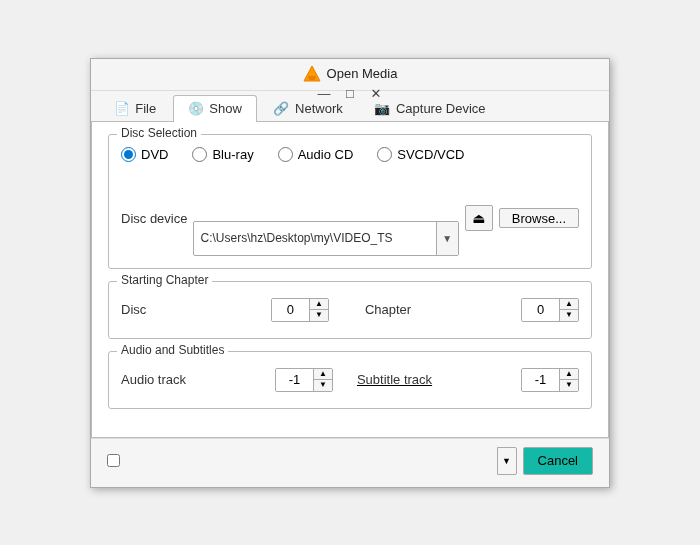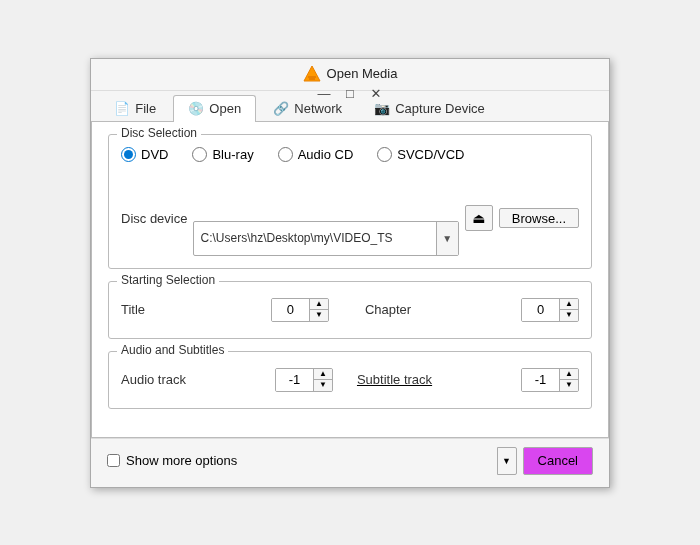--- a/index.html
+++ b/index.html
@@ -297,21 +297,21 @@
       border-radius: 0 2px 2px 0;
       cursor: pointer;
       display: flex;
       align-items: center;
       justify-content: center;
       font-size: 9px;
     }
     .cancel-btn {
       height: 28px;
       padding: 0 14px;
-      background: #d946ef;
+      background: #14b8a6;
       border: 1px solid #aaa;
       cursor: pointer;
       font-size: 13px;
       border-radius: 2px;
       margin-left: 6px;
     }
 
     .vlc-icon {
       width: 18px;
       height: 18px;
@@ -344,21 +344,21 @@
     </div>
   </div>
 
   <div class="tabs">
     <div class="tab">
       <span>📄</span>
       <span>File</span>
     </div>
     <div class="tab active">
       <span>💿</span>
-      <span>Open</span>
+      <span>Show</span>
     </div>
     <div class="tab">
       <span>🔗</span>
       <span>Network</span>
     </div>
     <div class="tab">
       <span>📷</span>
       <span>Capture Device</span>
     </div>
   </div>
@@ -393,25 +393,25 @@
         <div class="disc-device-combo">
           <input class="disc-device-input" type="text" value="C:\Users\hz\Desktop\my\VIDEO_TS" style="">
           <div class="combo-arrow">▼</div>
         </div>
         <div class="eject-btn">⏏</div>
         <button class="browse-btn">Browse...</button>
       </div>
     </div>
 
     <div class="group-box">
-      <span class="group-label">Starting Selection</span>
+      <span class="group-label">Starting Chapter</span>
 
       <div class="fields-row">
         <div class="field-group">
-          <span class="field-label">Title</span>
+          <span class="field-label">Disc</span>
         </div>
         <div class="spacer-row"></div>
         <div class="spinner">
           <input class="spinner-input" type="text" value="0" style="">
           <div class="spinner-buttons">
             <button class="spinner-btn">▲</button>
             <button class="spinner-btn">▼</button>
           </div>
         </div>
         <div class="field-group" style="margin-left:24px;">
@@ -455,21 +455,20 @@
           </div>
         </div>
       </div>
     </div>
 
   </div>
 
   <div class="bottom-bar">
     <label class="show-more">
       <input type="checkbox" style="">
-      <span>Show more options</span>
     </label>
     <div class="bottom-buttons">
       <div class="play-dropdown">▼</div>
       <button class="cancel-btn">Cancel</button>
     </div>
   </div>
 
 </div>
 
 </body></html>

